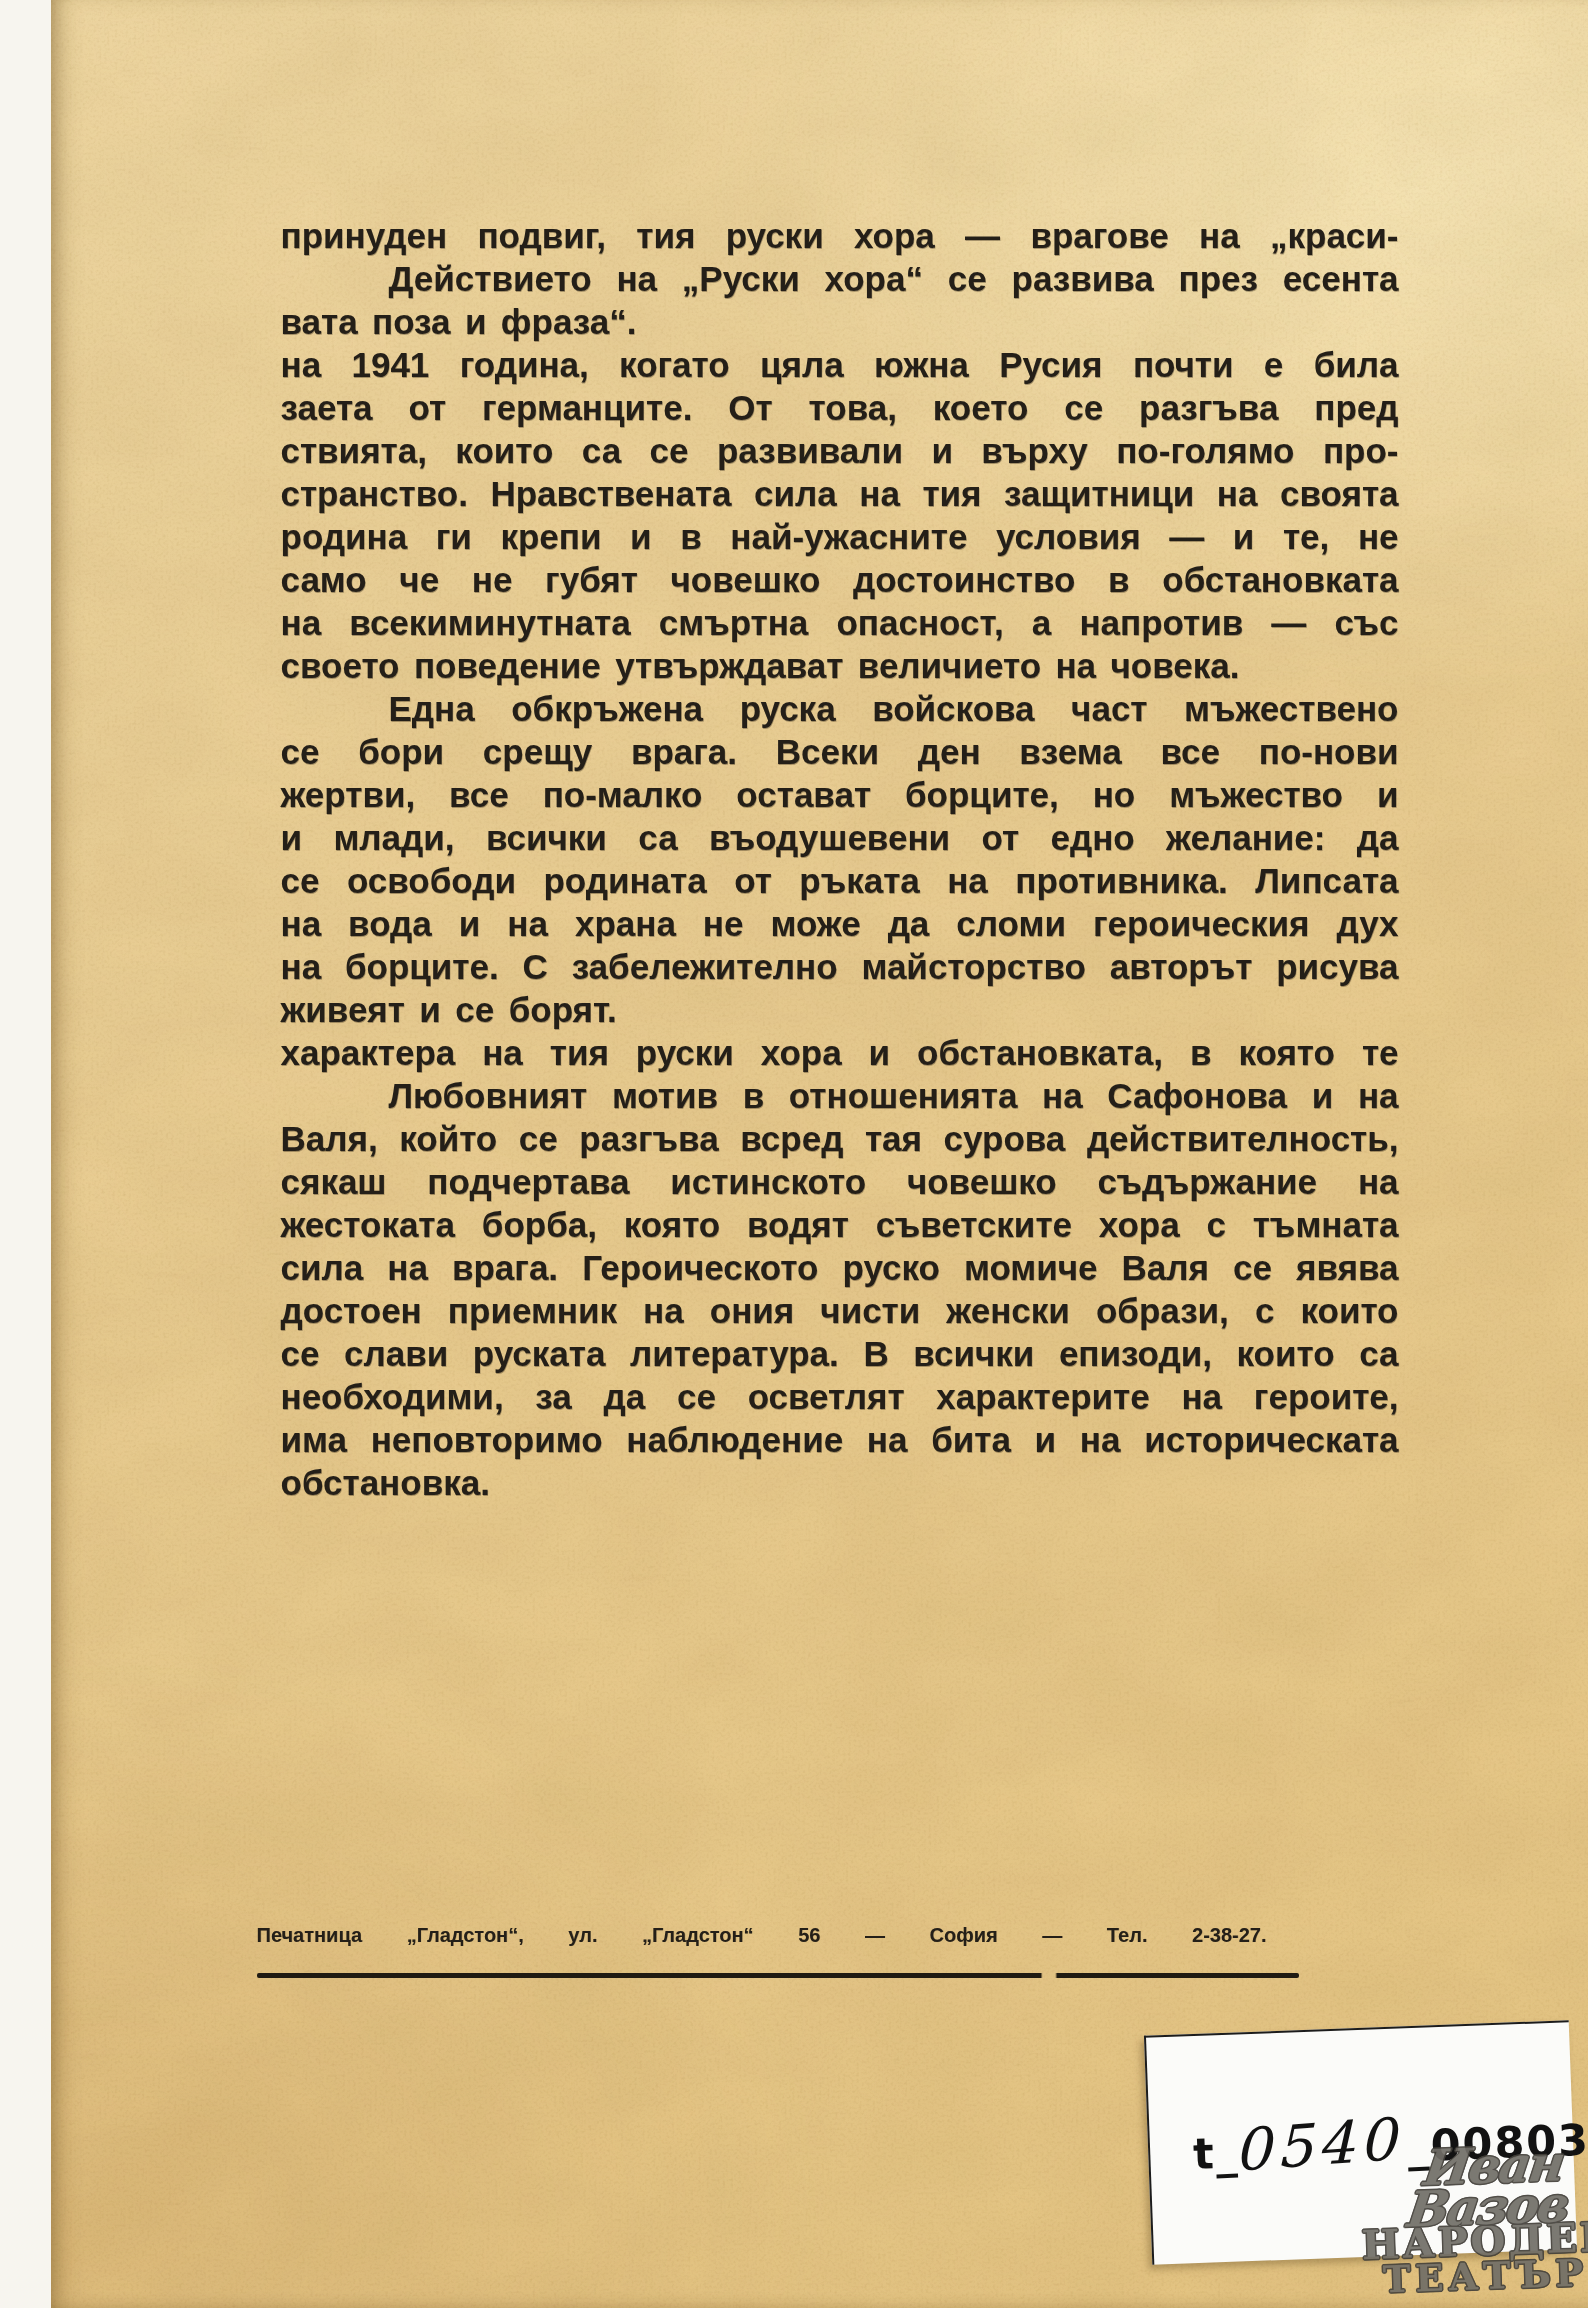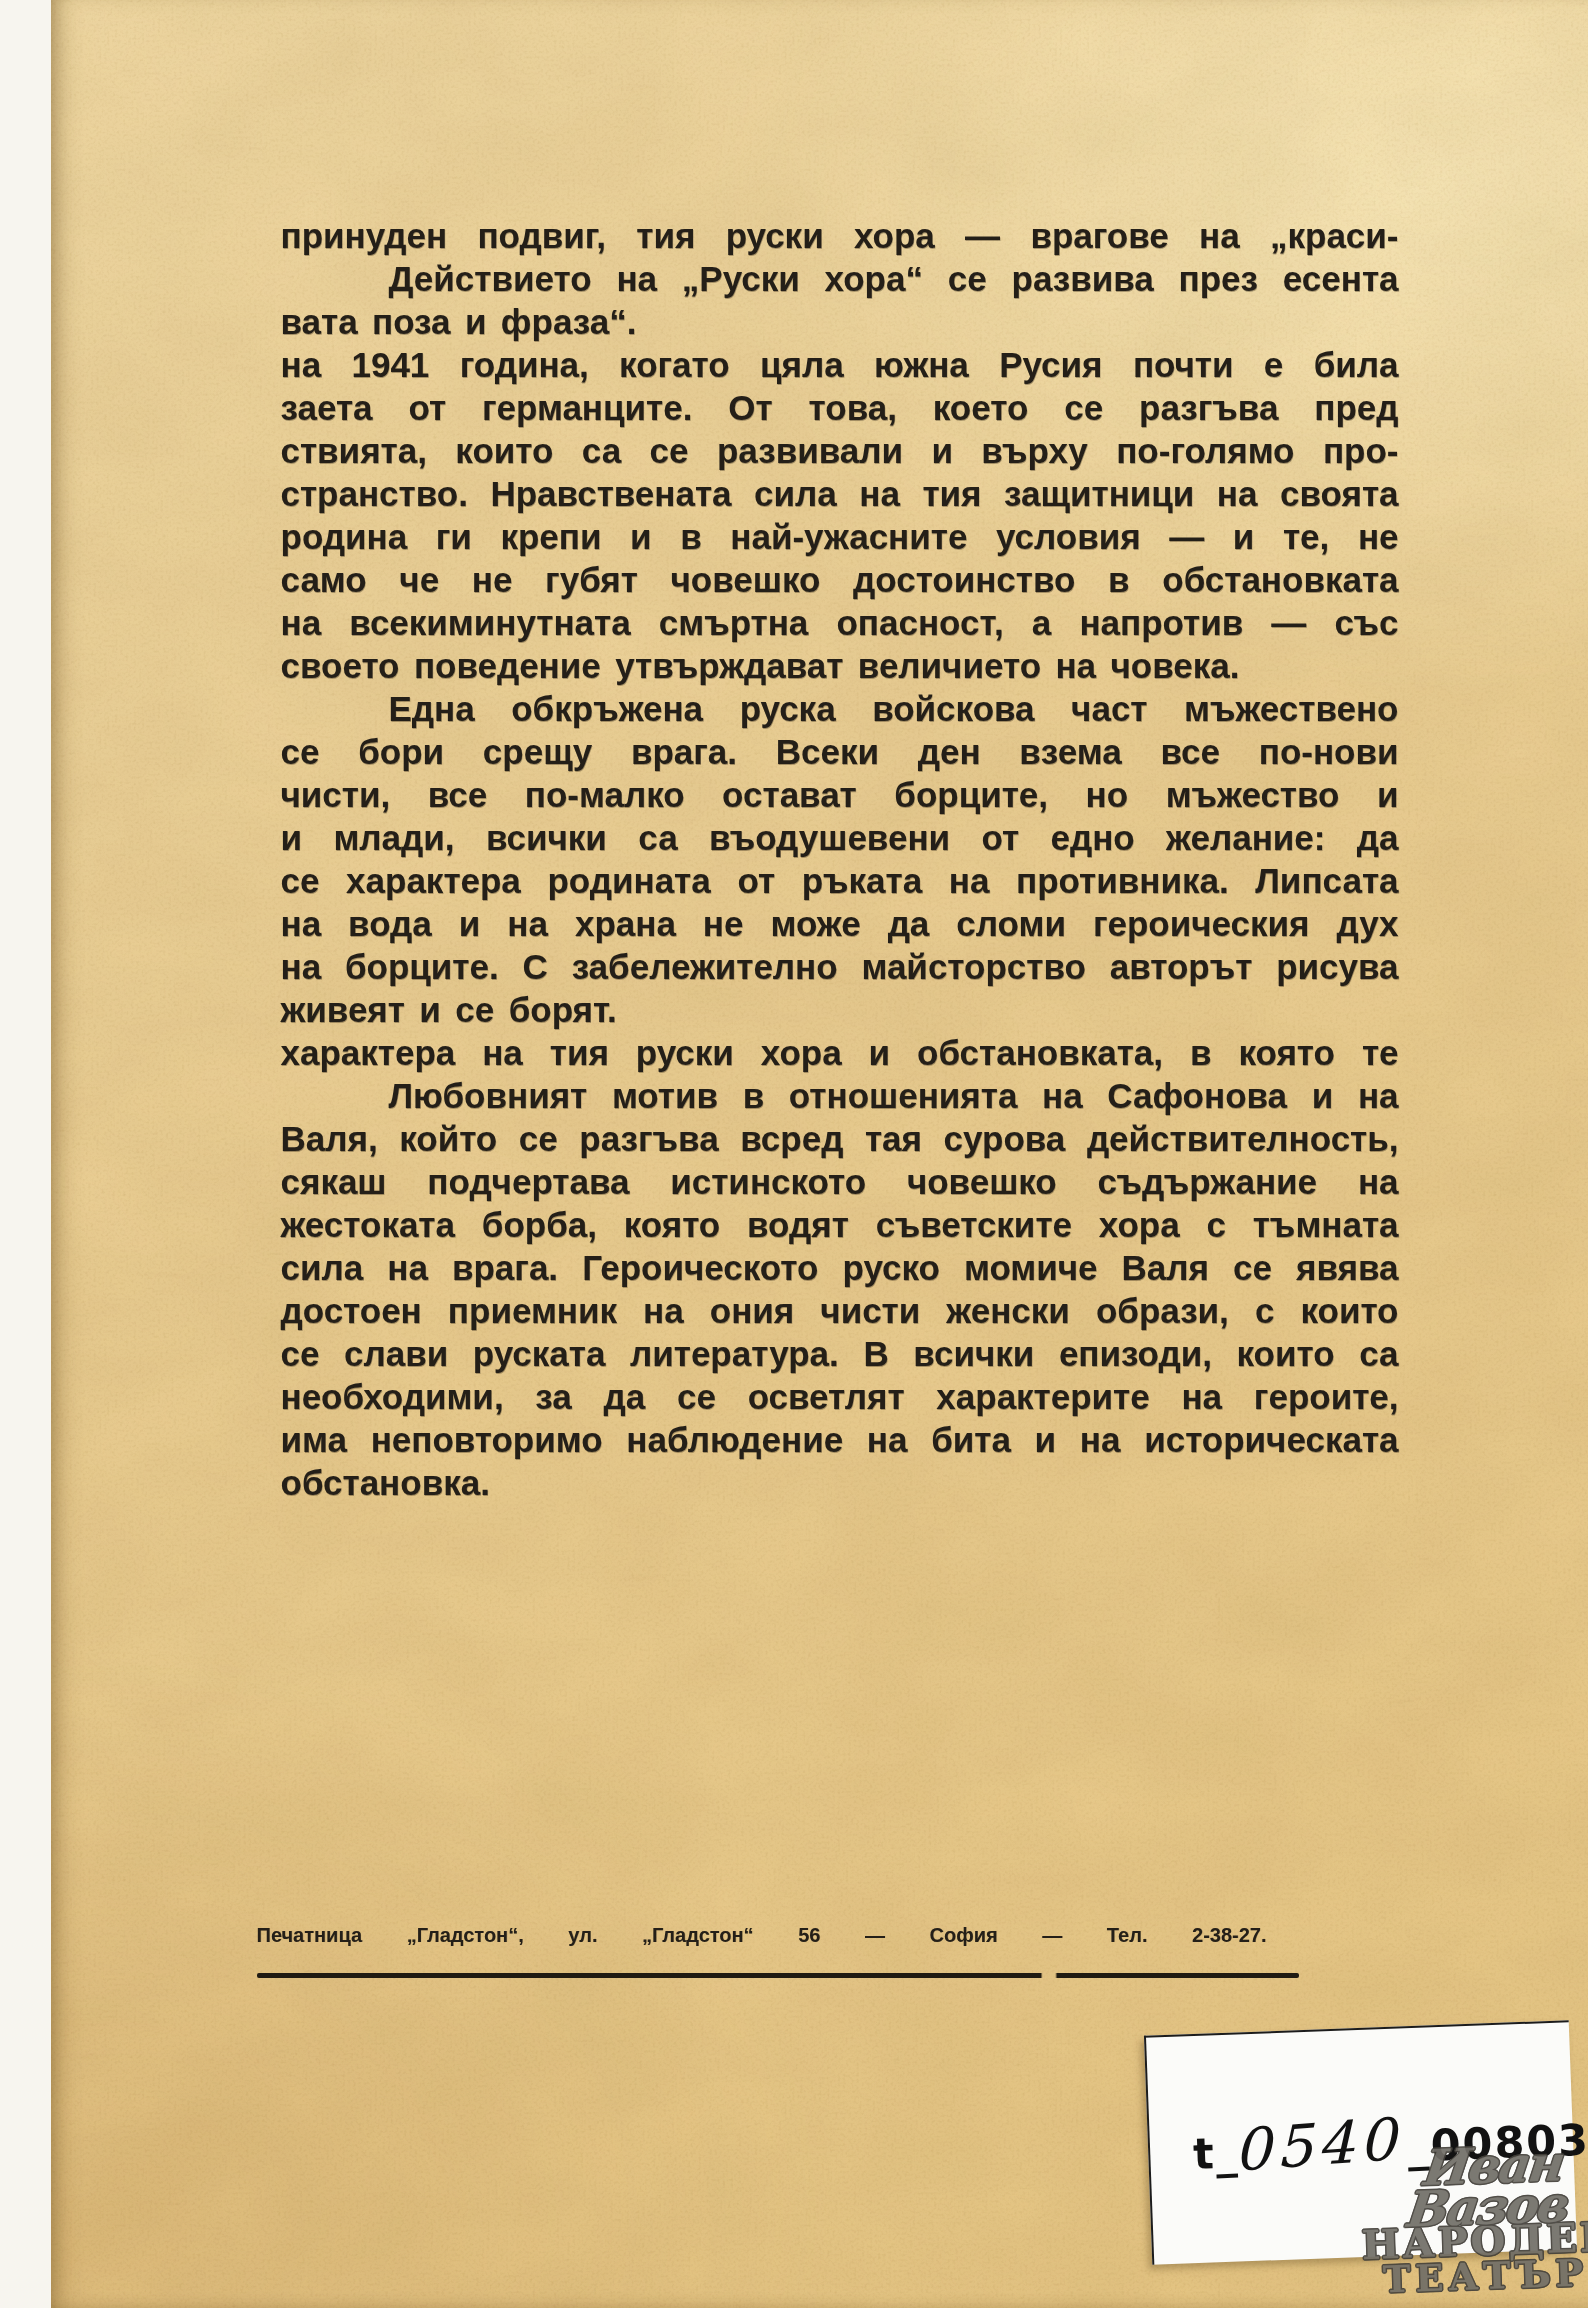--- a/index.html
+++ b/index.html
@@ -122,23 +122,23 @@
         <div class="bline">на 1941 година, когато цяла южна Русия почти е била</div>
         <div class="bline">заета от германците. От това, което се разгъва пред</div>
         <div class="bline">ствията, които са се развивали и върху по-голямо про-</div>
         <div class="bline">странство. Нравствената сила на тия защитници на своята</div>
         <div class="bline">родина ги крепи и в най-ужасните условия — и те, не</div>
         <div class="bline">само че не губят човешко достоинство в обстановката</div>
         <div class="bline">на всекиминутната смъртна опасност, а напротив — със</div>
         <div class="bline pend">своето поведение утвърждават величието на човека.</div>
         <div class="bline indent">Една обкръжена руска войскова част мъжествено</div>
         <div class="bline">се бори срещу врага. Всеки ден взема все по-нови</div>
-        <div class="bline">чисти, все по-малко остават борците, но мъжество и</div>
+        <div class="bline">жертви, все по-малко остават борците, но мъжество и</div>
         <div class="bline">и млади, всички са въодушевени от едно желание: да</div>
-        <div class="bline">се характера родината от ръката на противника. Липсата</div>
+        <div class="bline">се освободи родината от ръката на противника. Липсата</div>
         <div class="bline">на вода и на храна не може да сломи героическия дух</div>
         <div class="bline">на борците. С забележително майсторство авторът рисува</div>
         <div class="bline pend">живеят и се борят.</div>
         <div class="bline">характера на тия руски хора и обстановката, в която те</div>
         <div class="bline indent">Любовният мотив в отношенията на Сафонова и на</div>
         <div class="bline">Валя, който се разгъва всред тая сурова действителность,</div>
         <div class="bline">сякаш подчертава истинското човешко съдържание на</div>
         <div class="bline">жестоката борба, която водят съветските хора с тъмната</div>
         <div class="bline">сила на врага. Героическото руско момиче Валя се явява</div>
         <div class="bline">достоен приемник на ония чисти женски образи, с които</div>

